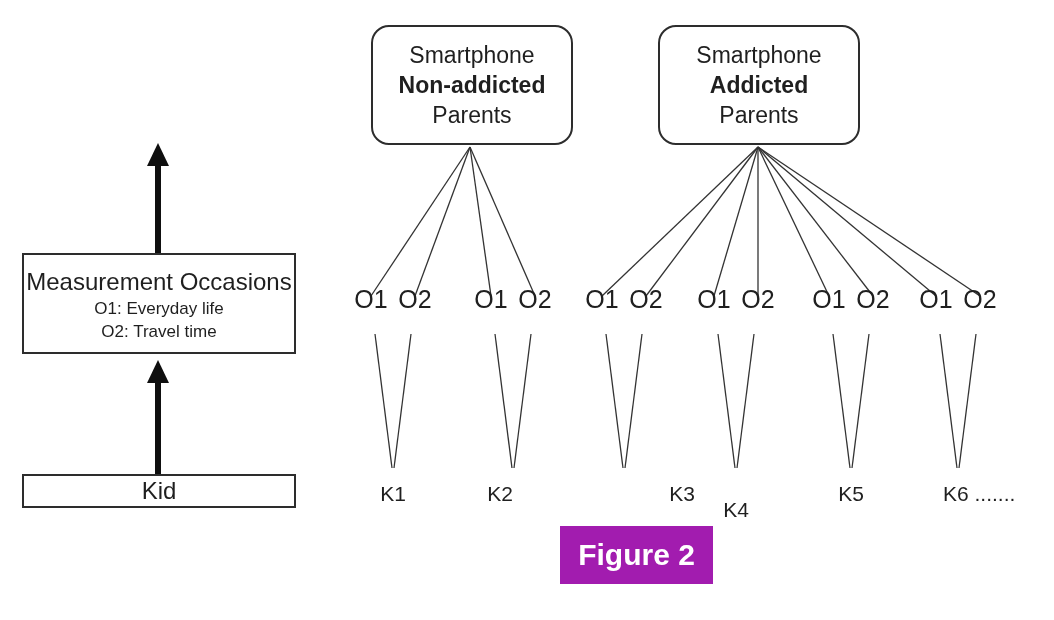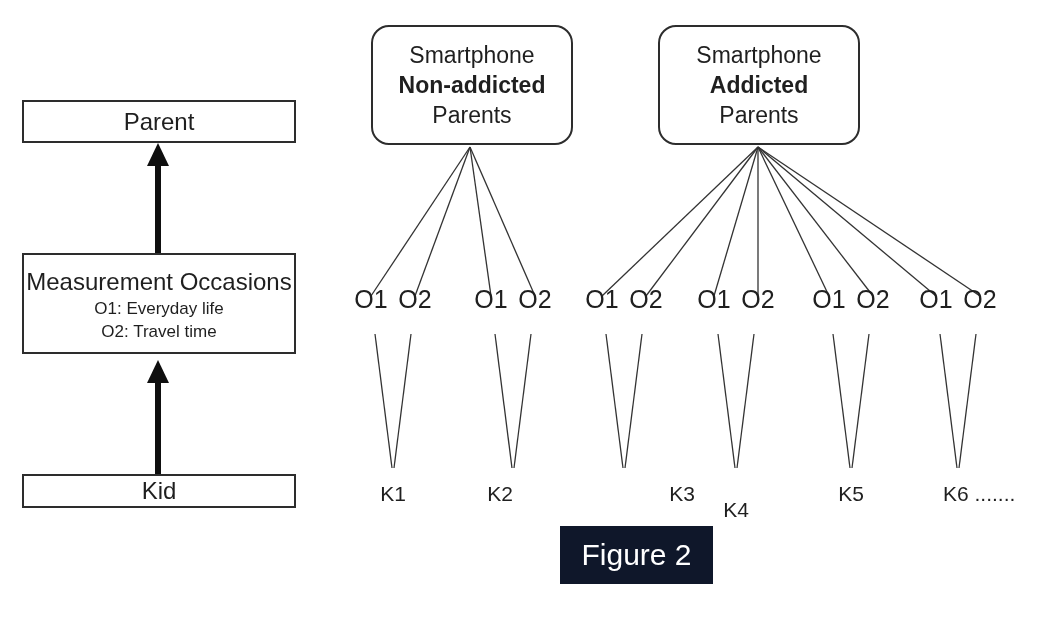--- a/index.html
+++ b/index.html
@@ -70,24 +70,24 @@
     top: 482px;
     transform: translateX(-50%);
     font-size: 21px;
     white-space: nowrap;
   }
   .klabel.anchored { transform: none; }
   .caption {
     position: absolute;
     left: 560px; top: 526px;
     width: 153px; height: 58px;
-    background: #0f172a;
+    background: #a21caf;
     color: #ffffff;
     font-size: 30px;
-    font-weight: normal;
+    font-weight: bold;
     display: flex;
     align-items: center;
     justify-content: center;
   }
 </style>
 </head>
 <body>
 
 <div class="canvas">
 
@@ -130,23 +130,20 @@
       <line x1="158" y1="259" x2="158" y2="162" stroke="#0f0f0f" stroke-width="6"></line>
       <polygon points="158,143 147,166 169,166" fill="#0f0f0f"></polygon>
     </g>
 
     <g>
       <line x1="158" y1="475" x2="158" y2="379" stroke="#0f0f0f" stroke-width="6"></line>
       <polygon points="158,360 147,383 169,383" fill="#0f0f0f"></polygon>
     </g>
   </svg>
 
-  <div class="box parent-box">
-    <span>Parent</span>
-  </div>
 
   <div class="box mo-box">
     <div class="mo-title">Measurement Occasions</div>
     <div class="mo-sub">O1: Everyday life</div>
     <div class="mo-sub">O2: Travel time</div>
   </div>
 
   <div class="box kid-box">
     <span>Kid</span>
   </div>

